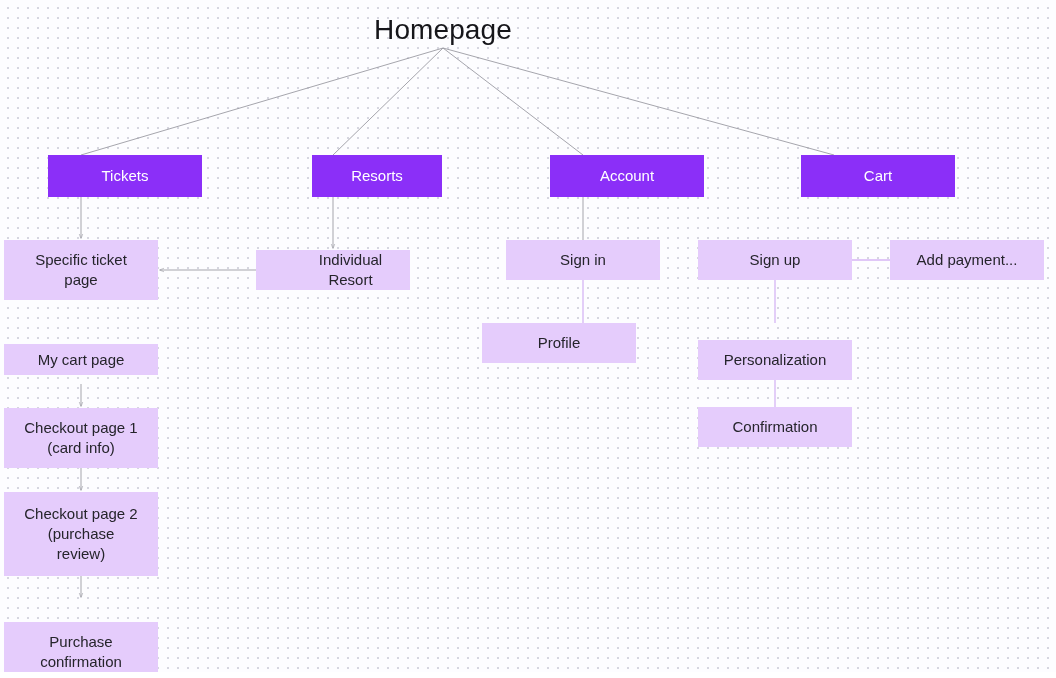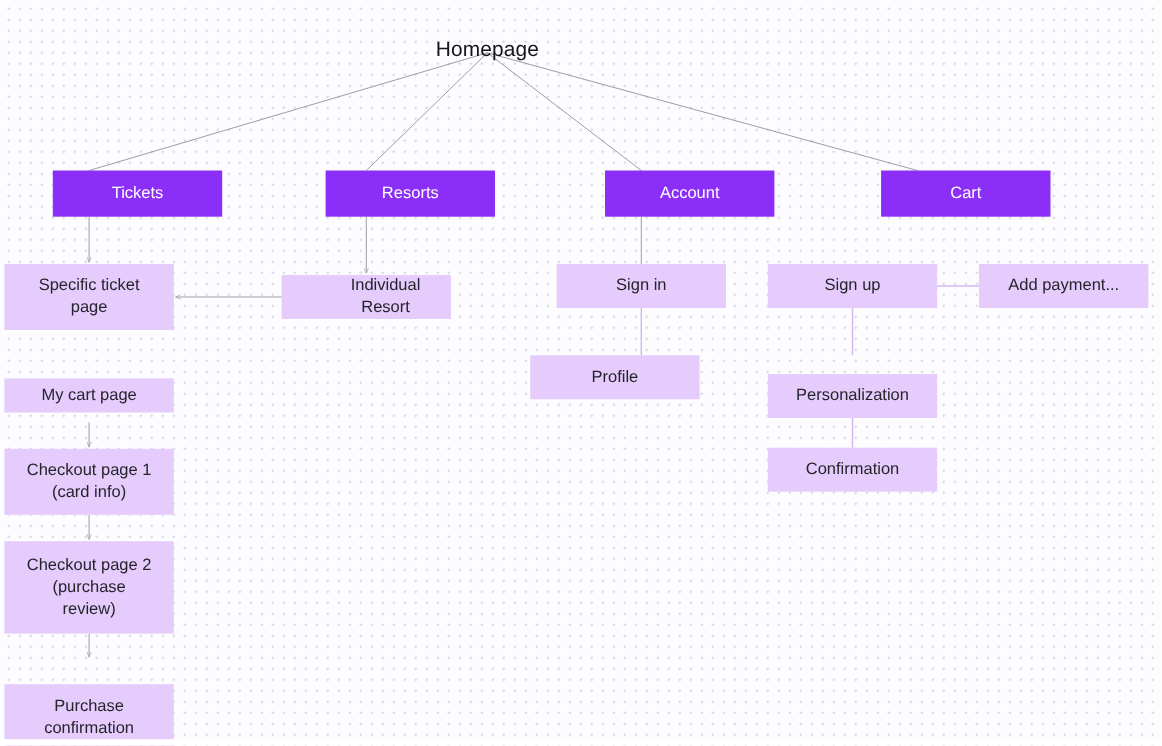--- a/index.html
+++ b/index.html
@@ -51,23 +51,22 @@
     justify-content: center;
     text-align: center;
     line-height: 1.32;
     white-space: pre-line;
     padding: 2px 6px;
   }
 
   .node.root {
     background: transparent;
     color: #16161a;
-    font-size: 19px;
+    font-size: 28px;
     letter-spacing: 0.1px;
-    margin-top: 16px;
   }
 
   .node.primary {
     background: #8b2ff8;
     color: #ffffff;
     font-size: 15px;
     margin-left: 44px;
   }
 
   .node.secondary {
@@ -113,21 +112,21 @@
     <g stroke="#9b9ba3" stroke-width="0.9" fill="none">
       <path d="M 81 384 L 81 406" marker-end="url(#arrow-gray)"></path>
       <path d="M 81 468 L 81 490" marker-end="url(#arrow-gray)"></path>
       <path d="M 81 576 L 81 597" marker-end="url(#arrow-gray)"></path>
     </g>
   </svg>
 
   <div class="node root" style="left:378px;top:12px;width:130px;height:36px;">Homepage</div>
 
   <div class="node primary" style="left:4px;top:155px;width:154px;height:42px;">Tickets</div>
-  <div class="node primary" style="left:252px;top:155px;width:154px;height:42px;">Resorts</div>
+  <div class="node primary" style="left:268px;top:155px;width:130px;height:42px;">Resorts</div>
   <div class="node primary" style="left:506px;top:155px;width:154px;height:42px;">Account</div>
   <div class="node primary" style="left:757px;top:155px;width:154px;height:42px;">Cart</div>
 
   <div class="node secondary" style="left:4px;top:240px;width:154px;height:60px;">Specific ticket
 page</div>
   <div class="node secondary" style="left:256px;top:250px;width:154px;height:40px;padding-left:41px;">Individual Resort</div>
   <div class="node secondary" style="left:506px;top:240px;width:154px;height:40px;">Sign in</div>
   <div class="node secondary" style="left:698px;top:240px;width:154px;height:40px;">Sign up</div>
   <div class="node secondary" style="left:890px;top:240px;width:154px;height:40px;">Add payment...</div>
 

